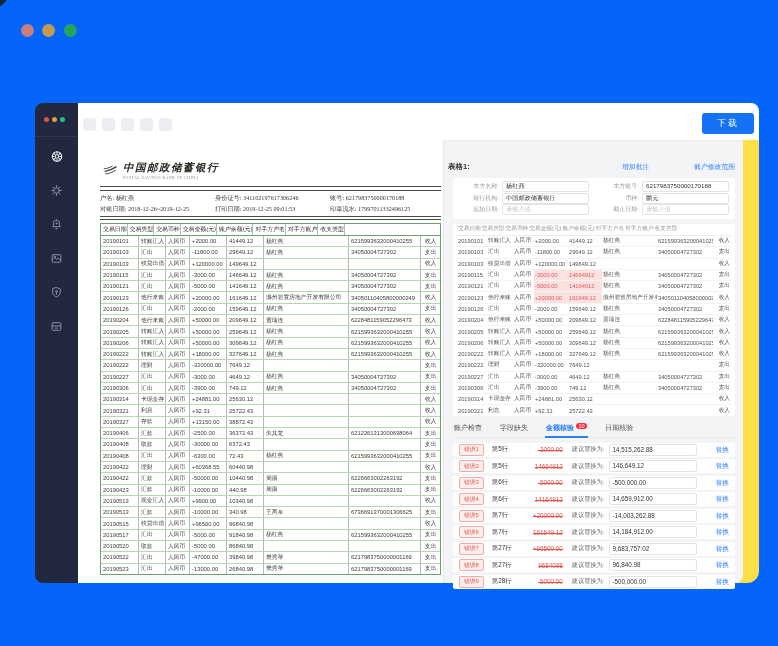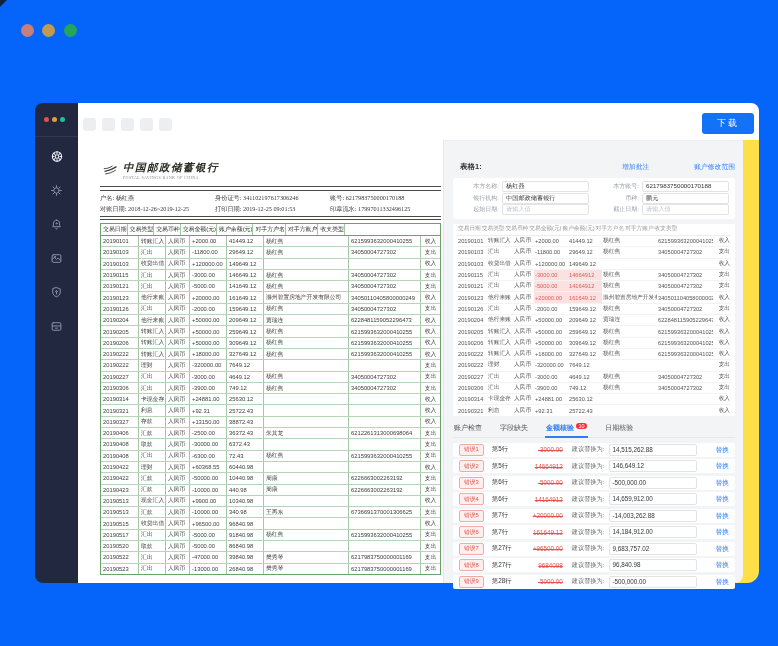--- a/index.html
+++ b/index.html
@@ -42,21 +42,21 @@
   .dtable{width:341px;margin-left:22px;border:1px solid #69a369;box-sizing:border-box;font-family:"Liberation Sans",sans-serif;}
   .dhead{display:flex;height:11px;align-items:center;border-bottom:1px solid #69a369;font-size:5.9px;color:#2e2e2e;}
   .drow{display:flex;height:10.31px;align-items:center;border-bottom:1px solid #b7d5b7;font-size:5.8px;color:#3d3d3d;}
   .drow:last-child{border-bottom:none;}
   .dc{padding-left:2px;white-space:nowrap;overflow:hidden;border-right:1px solid #a3c8a3;height:100%;display:flex;align-items:center;box-sizing:border-box;}
   .dc.c1{width:38px;}.dc.c2{width:27px;}.dc.c3{width:24px;}.dc.c4{width:37px;}
   .dc.c5{width:37px;}.dc.c6{width:85px;}.dc.c7{width:72px;}.dc.c8{flex:1;border-right:none;justify-content:center;padding-left:0;}
   
   .panel{position:absolute;left:408px;top:37px;width:300px;height:443px;box-sizing:border-box;background:#f3f4f6;
          border-left:1px solid #e7e7e7;border-top:1px solid #ededed;border-radius:0 0 8px 0;}
-  .panel-head{margin:21px 8px 0 16px;display:flex;align-items:flex-start;gap:36px;}
+  .panel-head{margin:21px 8px 0 4px;display:flex;align-items:flex-start;gap:36px;}
   .sec-label{font-size:7.5px;font-weight:bold;color:#333;}
   .plink{color:#2d7ff9;font-size:6.8px;cursor:pointer;}
   .plink.first{margin-left:auto;margin-right:9px;}
   .form-card{margin:6px 8px 0 9px;background:#fff;border-radius:3px;padding:4px 6px 4px 6px;
              display:grid;grid-template-columns:1fr 1fr;column-gap:10px;row-gap:2px;}
   .ffield{display:flex;align-items:center;height:9.5px;}
   .flabel{width:40px;text-align:right;font-size:6px;color:#9aa0a8;margin-right:3px;white-space:nowrap;}
   .finput{flex:1;height:9px;border:1px solid #e3e3e3;border-radius:2px;background:#fff;font-size:6.2px;color:#333;
           line-height:8px;padding:0 3px;white-space:nowrap;overflow:hidden;}
   .finput .ph{color:#c2c6cc;}

